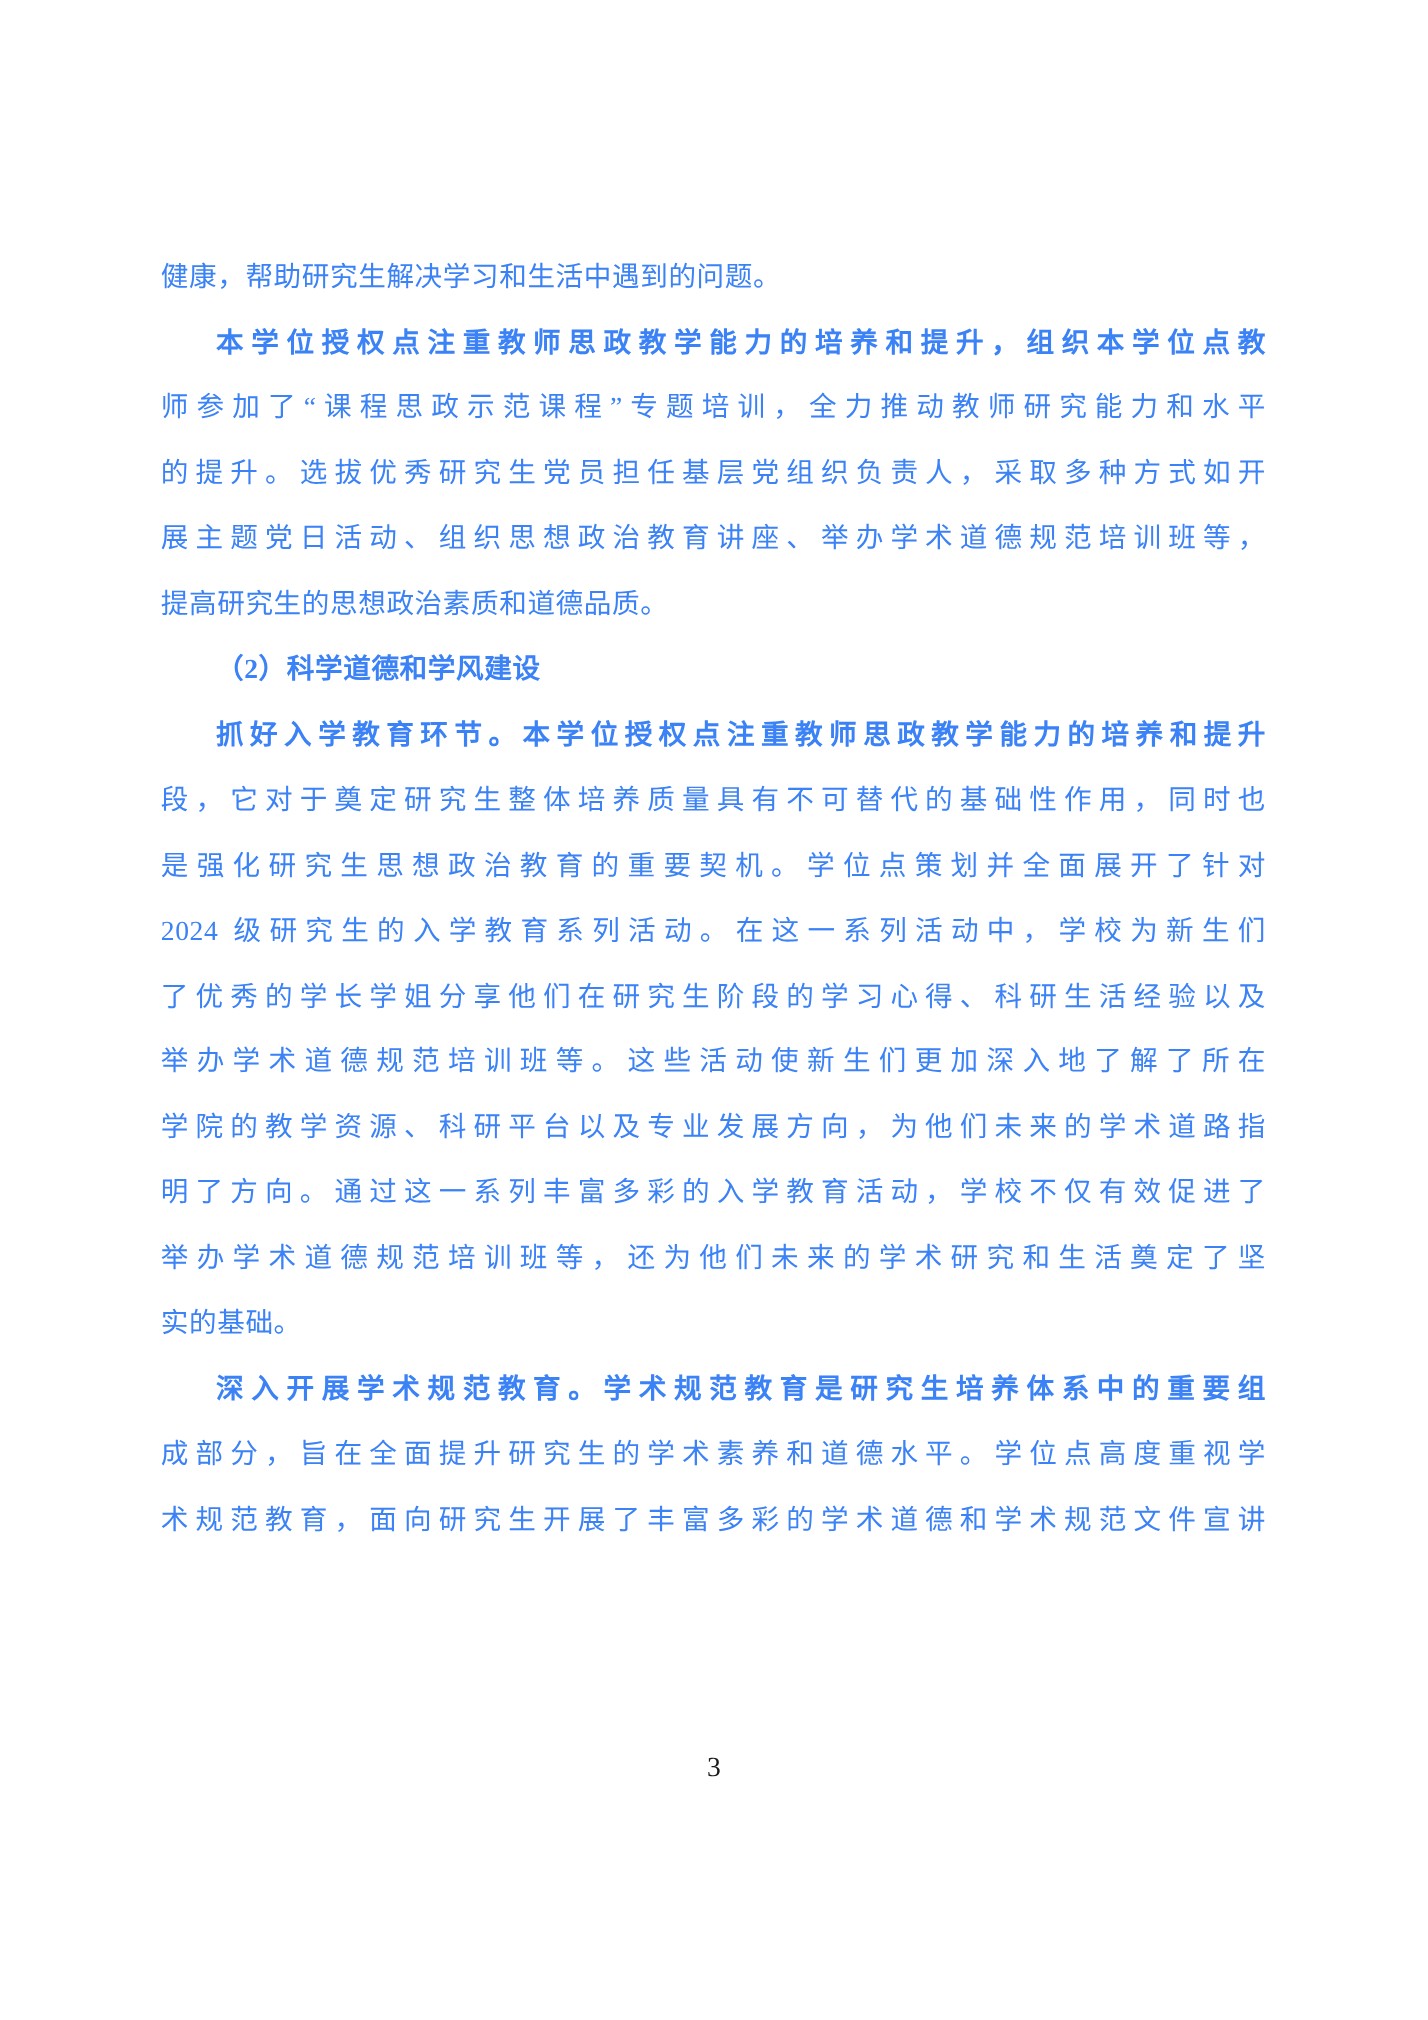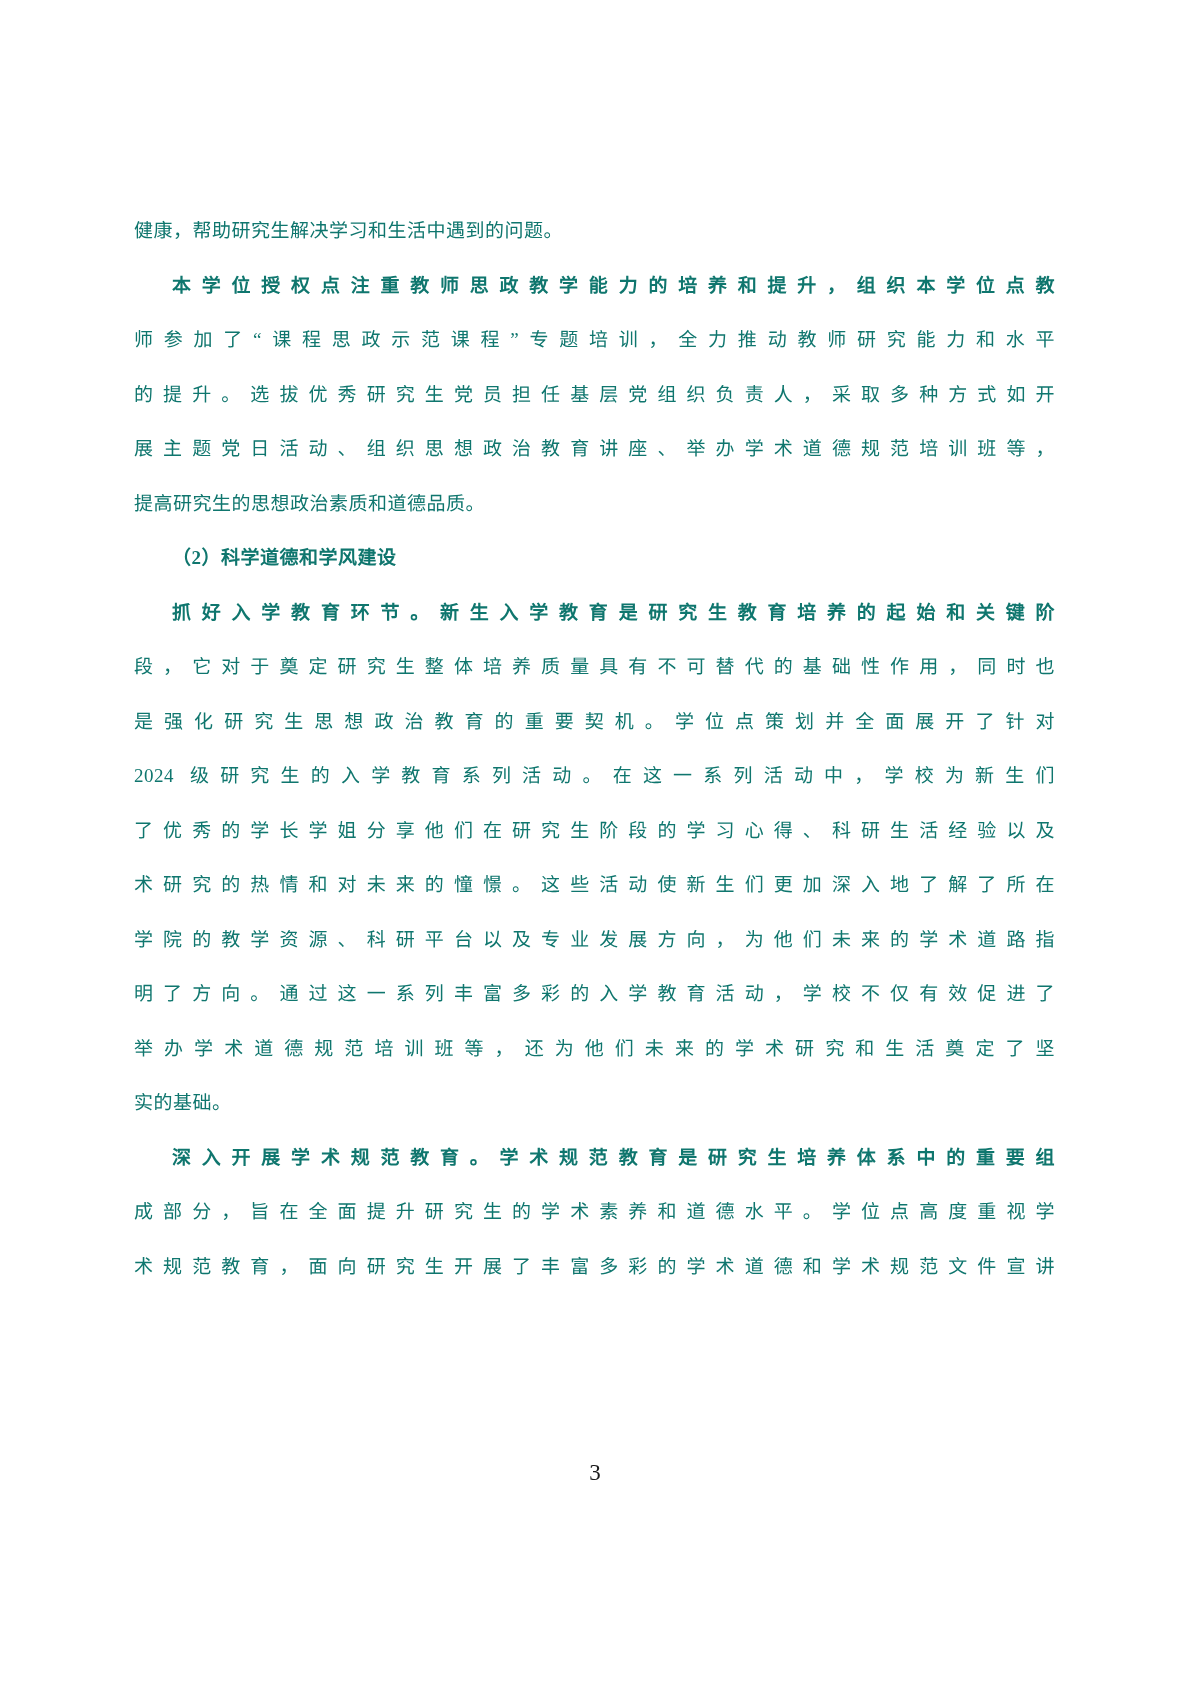--- a/index.html
+++ b/index.html
@@ -24,24 +24,24 @@
   }
   .text-block {
     position: absolute;
     left: 134px;
     top: 204px;
     width: 921px;
   }
   .line {
     height: 54.5px;
     line-height: 54.5px;
-    font-size: 19px;
+    font-size: 23px;
     letter-spacing: 0.5px;
     white-space: nowrap;
-    color: #0f766e;
+    color: #3b82f6;
   }
   
   .line.fill {
     white-space: normal;
     text-align: justify;
     text-align-last: justify;
     text-justify: inter-character;
     overflow: hidden;
   }
   
@@ -70,26 +70,26 @@
 
 <div class="page">
   <div class="text-block">
     <div class="line end">健康，帮助研究生解决学习和生活中遇到的问题。</div>
     <div class="line ind fill">本学位授权点注重教师思政教学能力的培养和提升，组织本学位点教</div>
     <div class="line fill">师参加了“课程思政示范课程”专题培训，全力推动教师研究能力和水平</div>
     <div class="line fill">的提升。选拔优秀研究生党员担任基层党组织负责人，采取多种方式如开</div>
     <div class="line fill">展主题党日活动、组织思想政治教育讲座、举办学术道德规范培训班等，</div>
     <div class="line end">提高研究生的思想政治素质和道德品质。</div>
     <div class="line ind end">（2）科学道德和学风建设</div>
-    <div class="line ind fill">抓好入学教育环节。新生入学教育是研究生教育培养的起始和关键阶</div>
+    <div class="line ind fill">抓好入学教育环节。本学位授权点注重教师思政教学能力的培养和提升</div>
     <div class="line fill">段，它对于奠定研究生整体培养质量具有不可替代的基础性作用，同时也</div>
     <div class="line fill">是强化研究生思想政治教育的重要契机。学位点策划并全面展开了针对</div>
     <div class="line fill">2024 级研究生的入学教育系列活动。在这一系列活动中，学校为新生们</div>
     <div class="line fill">了优秀的学长学姐分享他们在研究生阶段的学习心得、科研生活经验以及</div>
-    <div class="line fill">术研究的热情和对未来的憧憬。这些活动使新生们更加深入地了解了所在</div>
+    <div class="line fill">举办学术道德规范培训班等。这些活动使新生们更加深入地了解了所在</div>
     <div class="line fill">学院的教学资源、科研平台以及专业发展方向，为他们未来的学术道路指</div>
     <div class="line fill">明了方向。通过这一系列丰富多彩的入学教育活动，学校不仅有效促进了</div>
     <div class="line fill">举办学术道德规范培训班等，还为他们未来的学术研究和生活奠定了坚</div>
     <div class="line end">实的基础。</div>
     <div class="line ind fill">深入开展学术规范教育。学术规范教育是研究生培养体系中的重要组</div>
     <div class="line fill">成部分，旨在全面提升研究生的学术素养和道德水平。学位点高度重视学</div>
     <div class="line fill">术规范教育，面向研究生开展了丰富多彩的学术道德和学术规范文件宣讲</div>
   </div>
 
   <div class="page-number">3</div>

